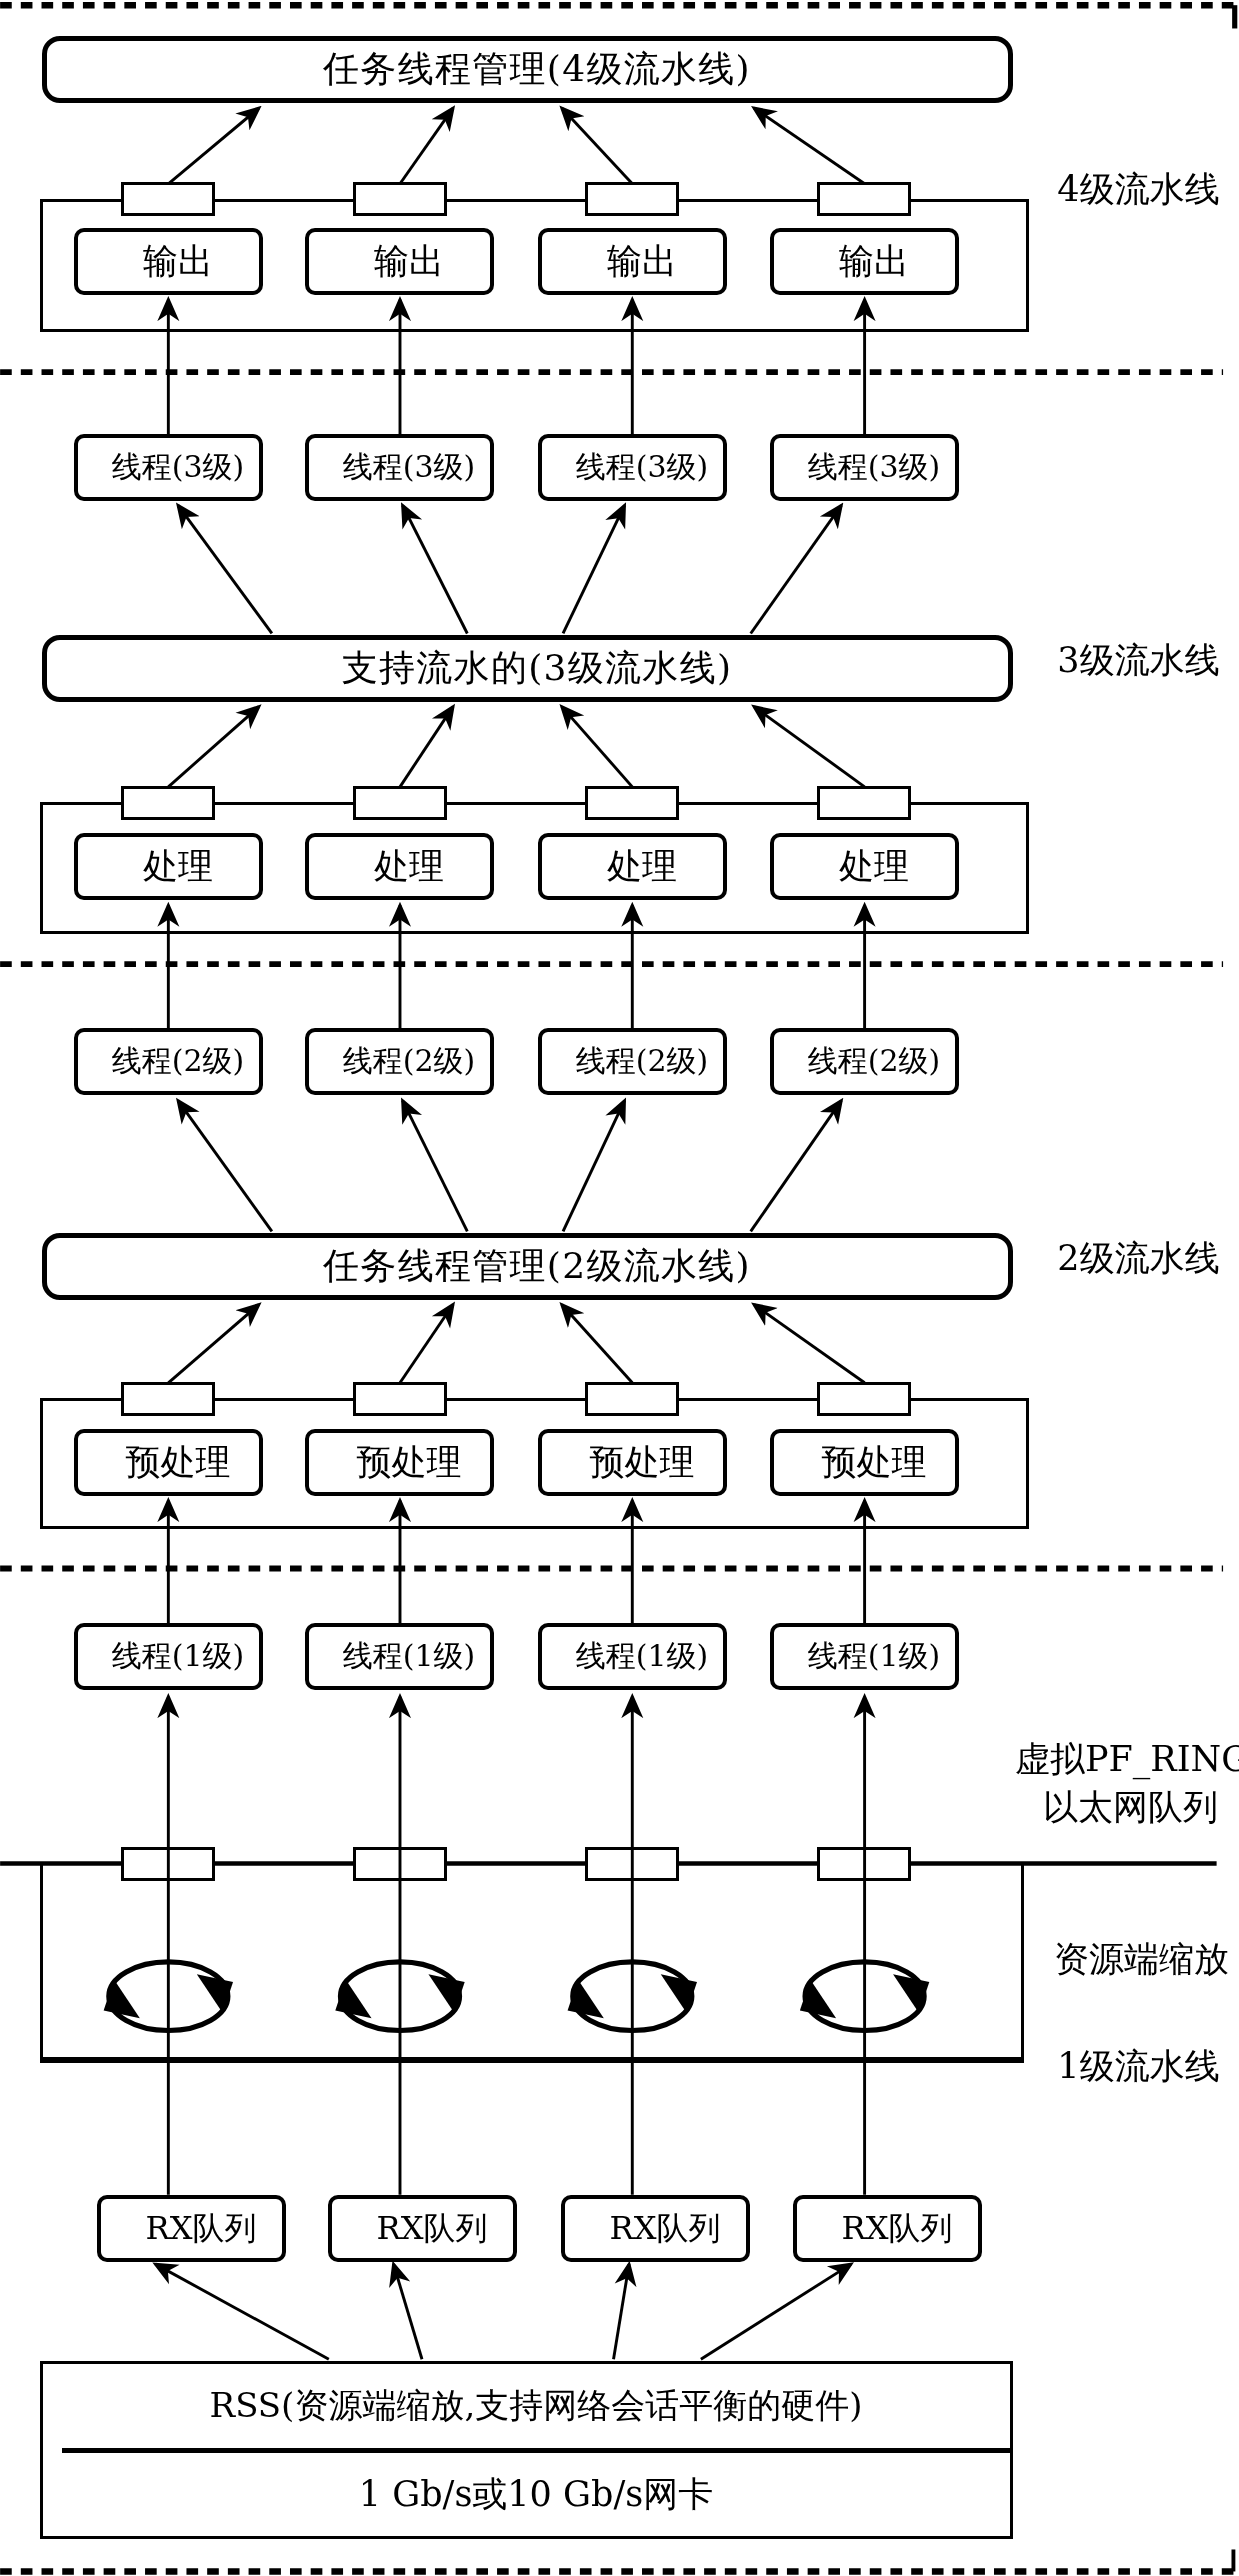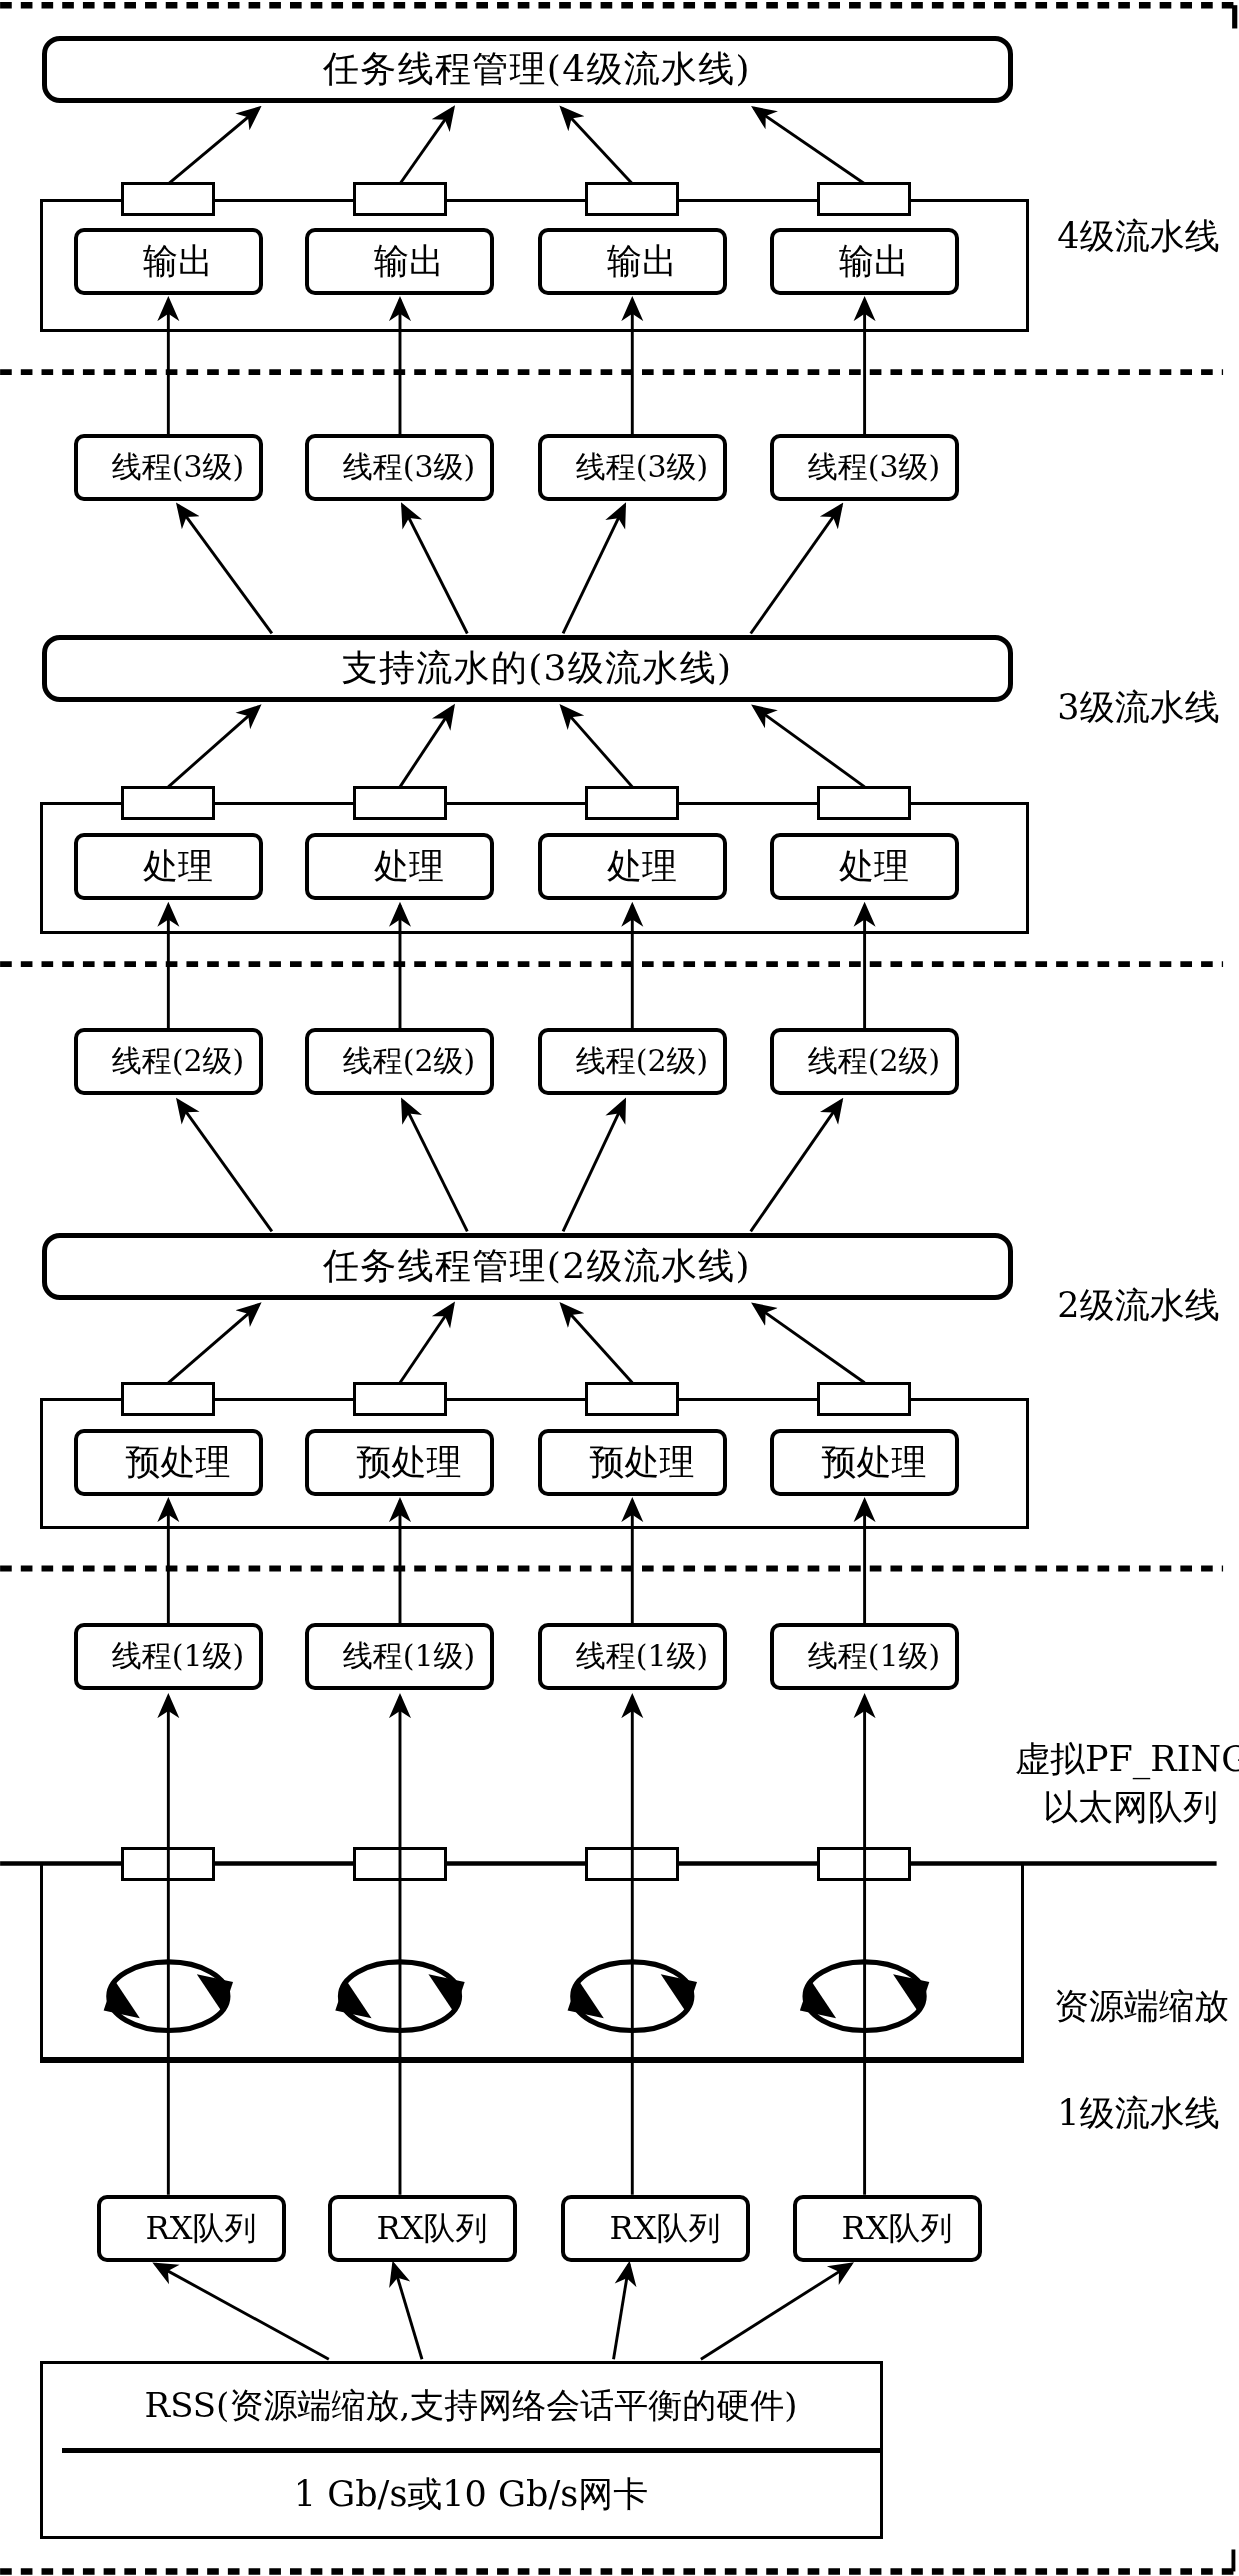--- a/index.html
+++ b/index.html
@@ -39,32 +39,32 @@
   }
   .unit.thread{font-size:30px;}
   .unit.rx{font-size:32px;margin-left:23px;}
   
   .port{
     width:94px;height:34px;
     border:3.9px solid #000;background:#fff;z-index:4;
   }
   
   .hwstack{
-    left:40px;top:2361px;width:843px;height:178px;
+    left:40px;top:2361px;width:973px;height:178px;
     border:3.9px solid #000;background:#fff;z-index:2;
     display:flex;flex-direction:column;
   }
   .hwcell{
     flex:1;display:flex;align-items:center;justify-content:center;
     font-size:34px;white-space:nowrap;
   }
   .hwcell.first{border-bottom:5.8px solid #000;}
   
   .sidelabel{
-    z-index:2;text-align:center;font-size:35px;white-space:nowrap;margin-top:47px;
+    z-index:2;text-align:center;font-size:35px;white-space:nowrap;
   }
   .vpf{
     left:359px;top:1880px;width:324px;z-index:2;
     text-align:center;font-size:34px;line-height:50px;white-space:nowrap;
   }
   .vring{
     left:996px;top:1735px;width:250px;z-index:2;
     text-align:center;font-size:35px;line-height:48px;white-space:nowrap;
   }
 </style>

